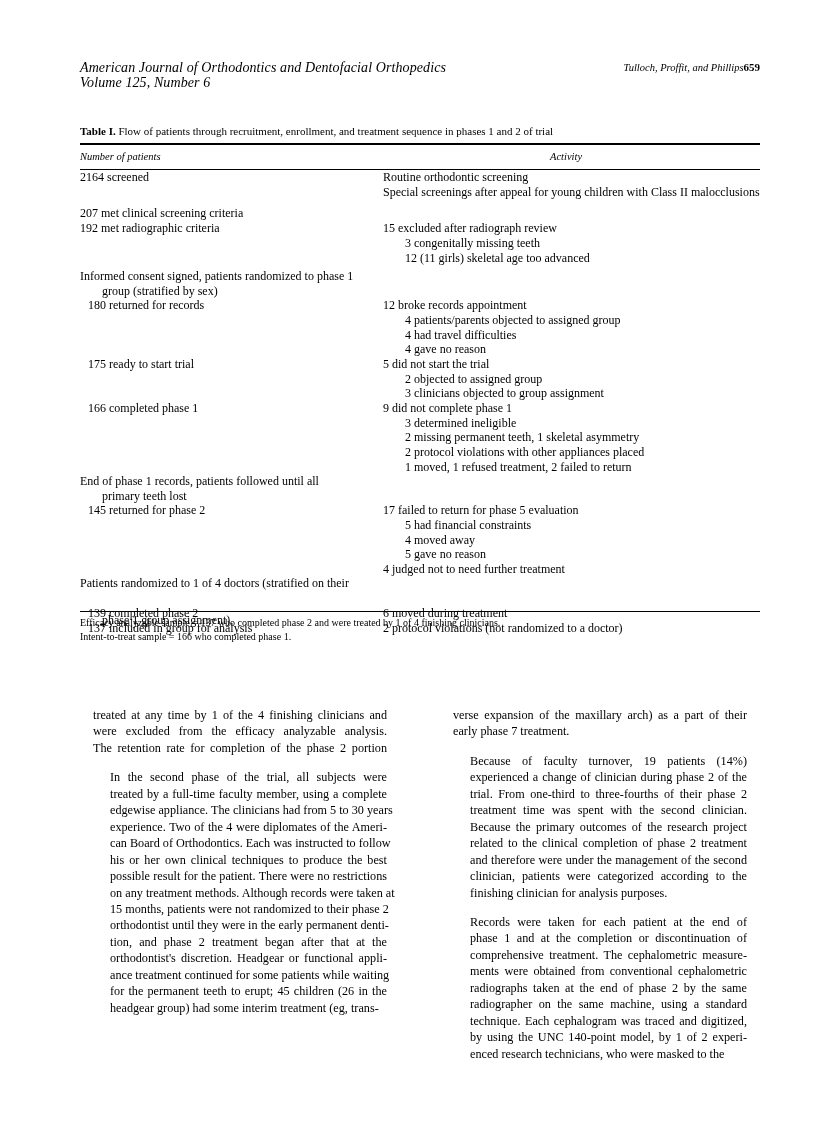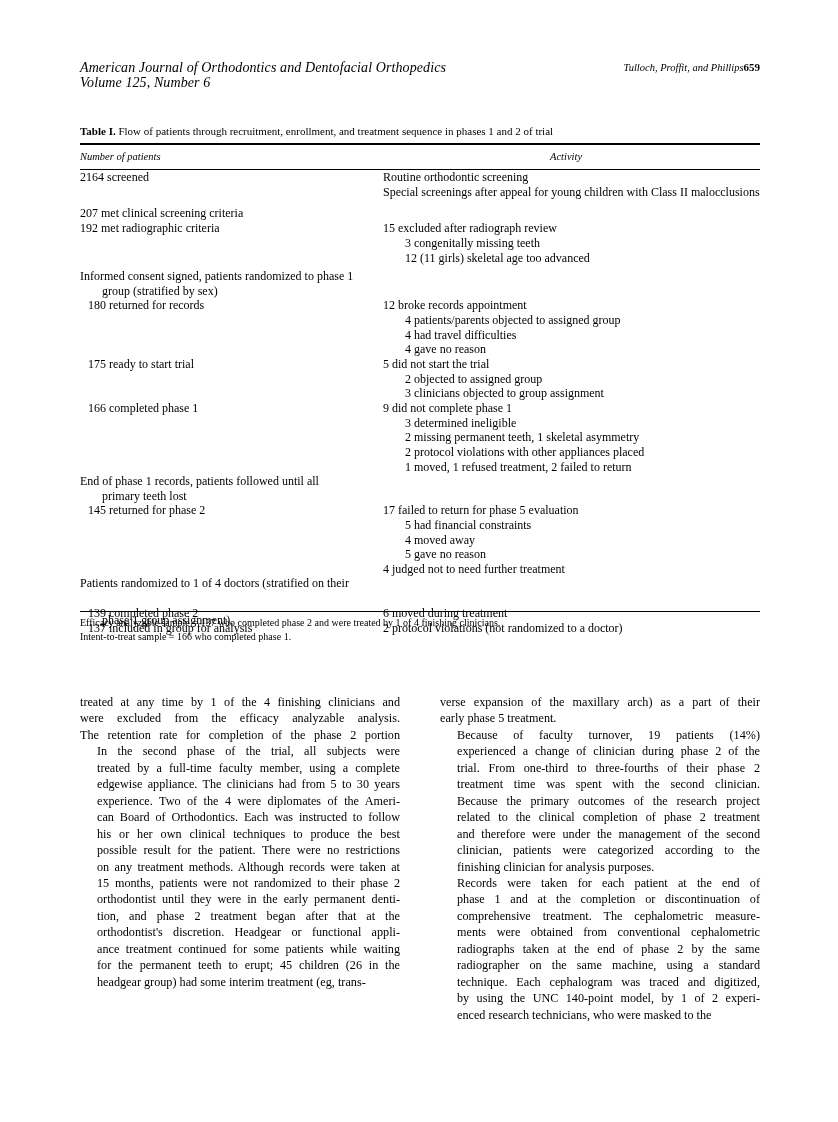--- a/index.html
+++ b/index.html
@@ -130,21 +130,21 @@
     top: 0;
     width: 320px;
     font-size: 12.2px;
     line-height: 16.45px;
     text-align: justify;
     hyphens: none;
   }
   .col.left-col  { left: 0px; }
   .col.right-col { left: 360px; }
   .col p {
-    margin: 0;
+    margin: 13px;
     text-indent: 0;
   }
   .col p.indent { text-indent: 17px; }
   
   .jline {
     display: block;
     text-align: justify;
     text-align-last: justify;
     white-space: nowrap;
   }
@@ -257,21 +257,21 @@
           <span class="jline">orthodontist's discretion. Headgear or functional appli-</span>
           <span class="jline">ance treatment continued for some patients while waiting</span>
           <span class="jline">for the permanent teeth to erupt; 45 children (26 in the</span>
           <span class="jline last">headgear group) had some interim treatment (eg, trans-</span>
         </p>
     </div>
 
     <div class="col right-col">
       <p>
           <span class="jline">verse expansion of the maxillary arch) as a part of their</span>
-          <span class="jline last">early phase 5 treatment.</span>
+          <span class="jline last">early phase 7 treatment.</span>
         </p>
       <p class="indent">
           <span class="jline" style="text-indent: 17px;">Because of faculty turnover, 19 patients (14%)</span>
           <span class="jline">experienced a change of clinician during phase 2 of the</span>
           <span class="jline">trial. From one-third to three-fourths of their phase 2</span>
           <span class="jline">treatment time was spent with the second clinician.</span>
           <span class="jline">Because the primary outcomes of the research project</span>
           <span class="jline">related to the clinical completion of phase 2 treatment</span>
           <span class="jline">and therefore were under the management of the second</span>
           <span class="jline">clinician, patients were categorized according to the</span>

